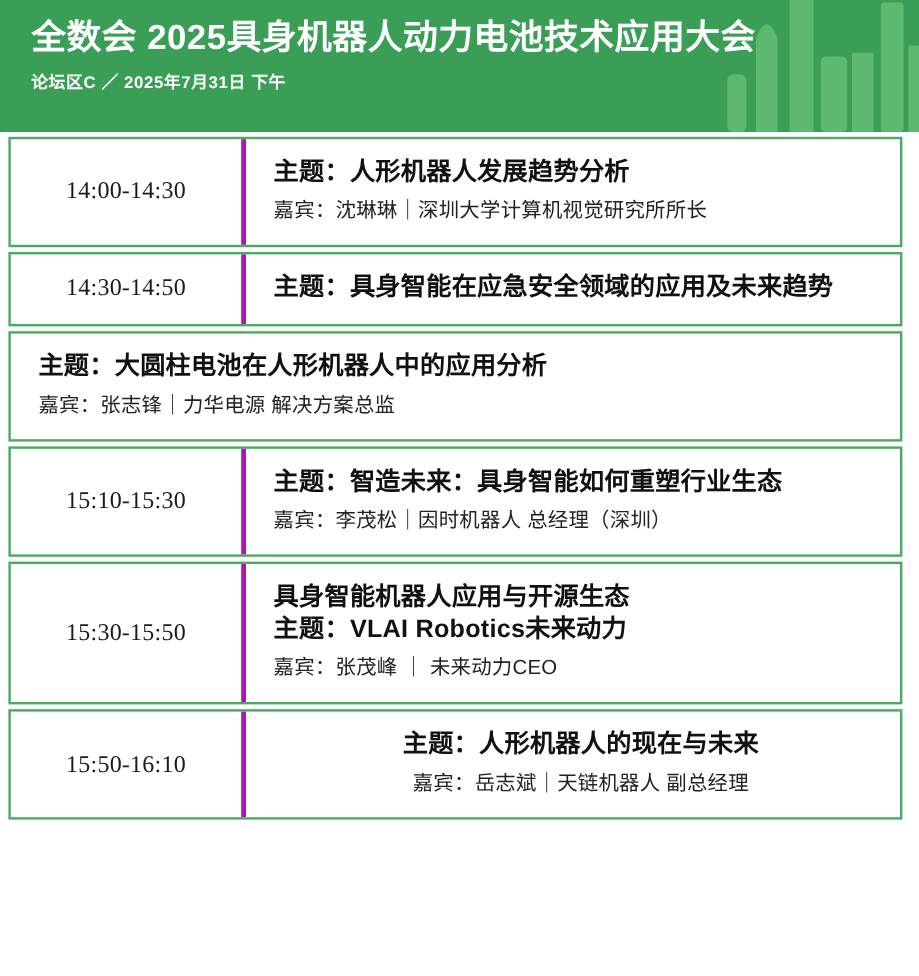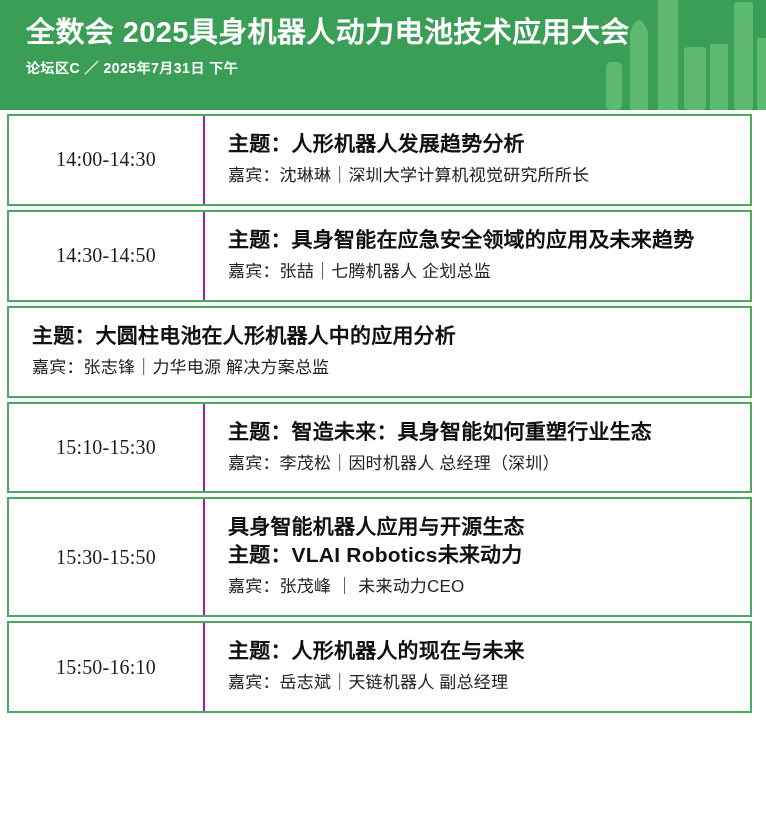--- a/index.html
+++ b/index.html
@@ -70,25 +70,26 @@
   .agenda-row {
     display: flex;
     align-items: stretch;
     border: 2px solid #4aab60;
     background: #ffffff;
     box-sizing: border-box;
     margin-bottom: 4px;
   }
   .agenda-row:last-child {
     margin-bottom: 16px;
+    text-align: center;
   }
   .cell-time {
     flex: 0 0 196px;
     width: 196px;
-    border-right: 2px solid #a21caf;
+    border-right: 4px solid #a21caf;
     display: flex;
     align-items: center;
     justify-content: center;
     box-sizing: border-box;
     font-size: 20px;
     color: #1b1b1b;
     letter-spacing: 0.2px;
     font-family: "Liberation Serif", "DejaVu Serif", serif;
   }
   .cell-detail {
@@ -149,21 +150,20 @@
         <div class="guest">嘉宾：沈琳琳｜深圳大学计算机视觉研究所所长</div>
       </div>
     </div>
 
     <div class="agenda-row">
       <div class="cell-time">14:30-14:50</div>
       <div class="cell-detail">
         <div class="topic">
           <span class="topic-line">主题：具身智能在应急安全领域的应用及未来趋势</span>
         </div>
-        <div class="guest">嘉宾：张喆｜七腾机器人 企划总监</div>
       </div>
     </div>
 
     <div class="agenda-row">
       <div class="cell-detail">
         <div class="topic">
           <span class="topic-line">主题：大圆柱电池在人形机器人中的应用分析</span>
         </div>
         <div class="guest">嘉宾：张志锋｜力华电源 解决方案总监</div>
       </div>

